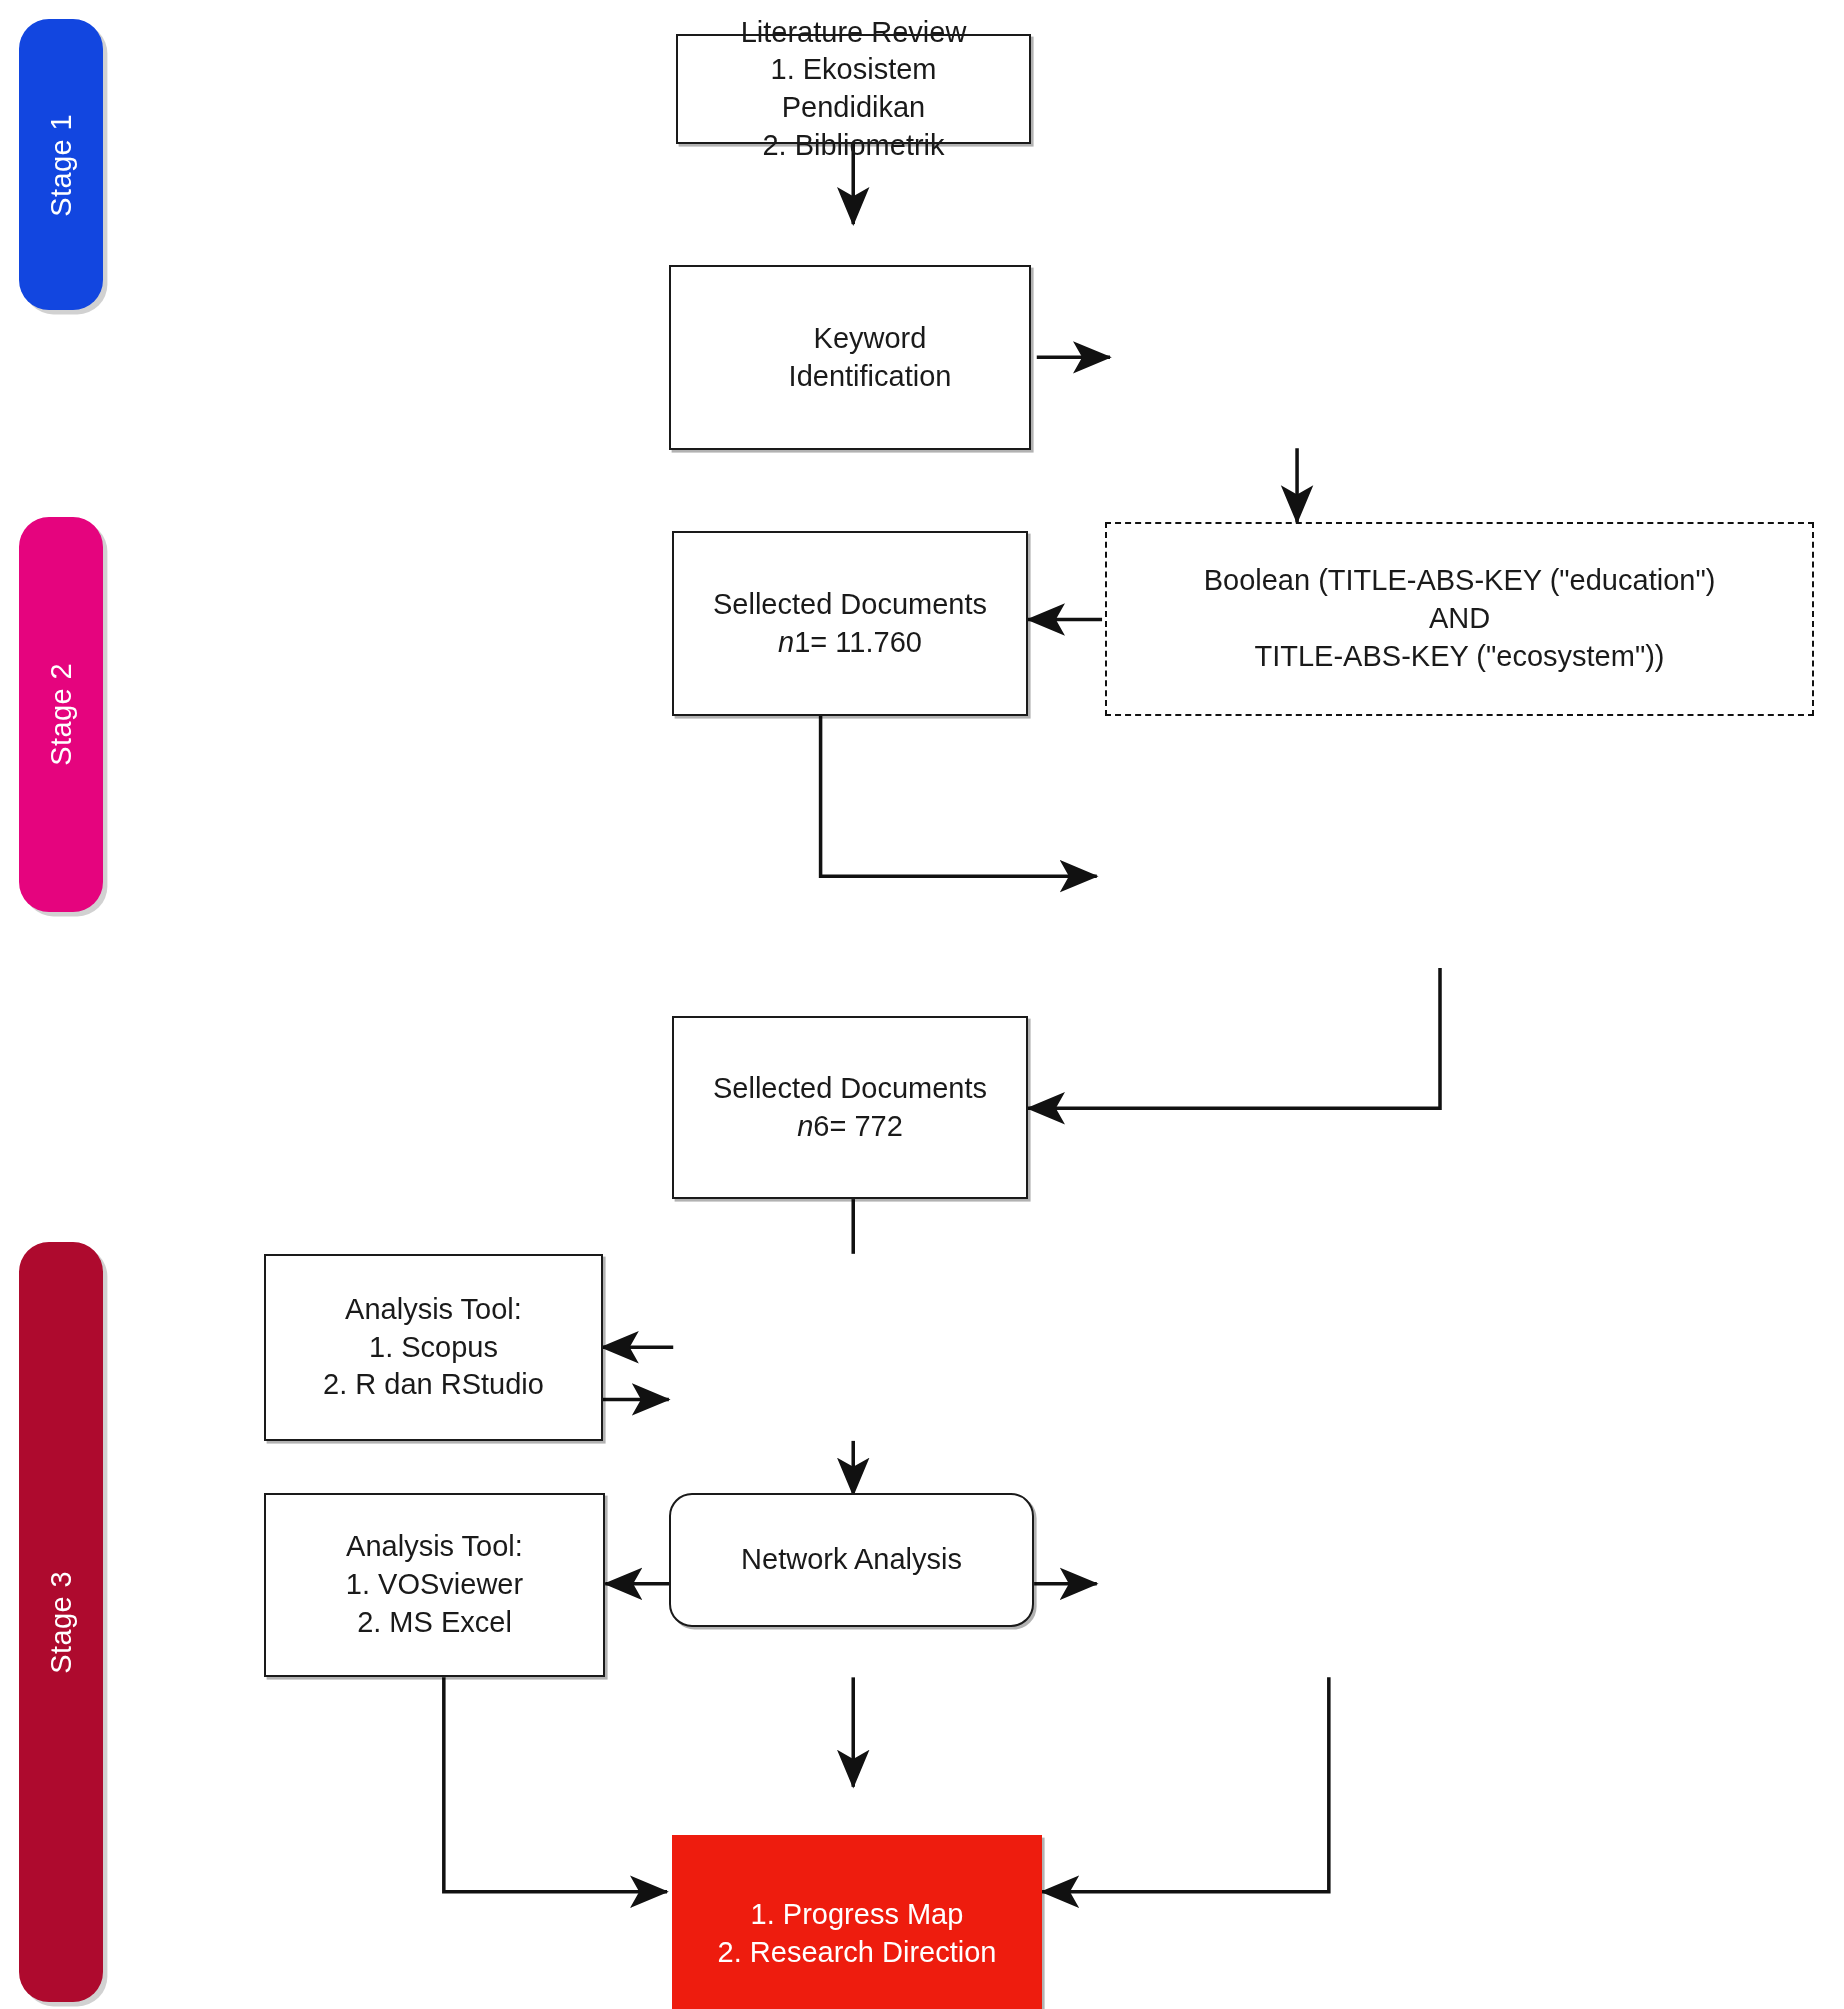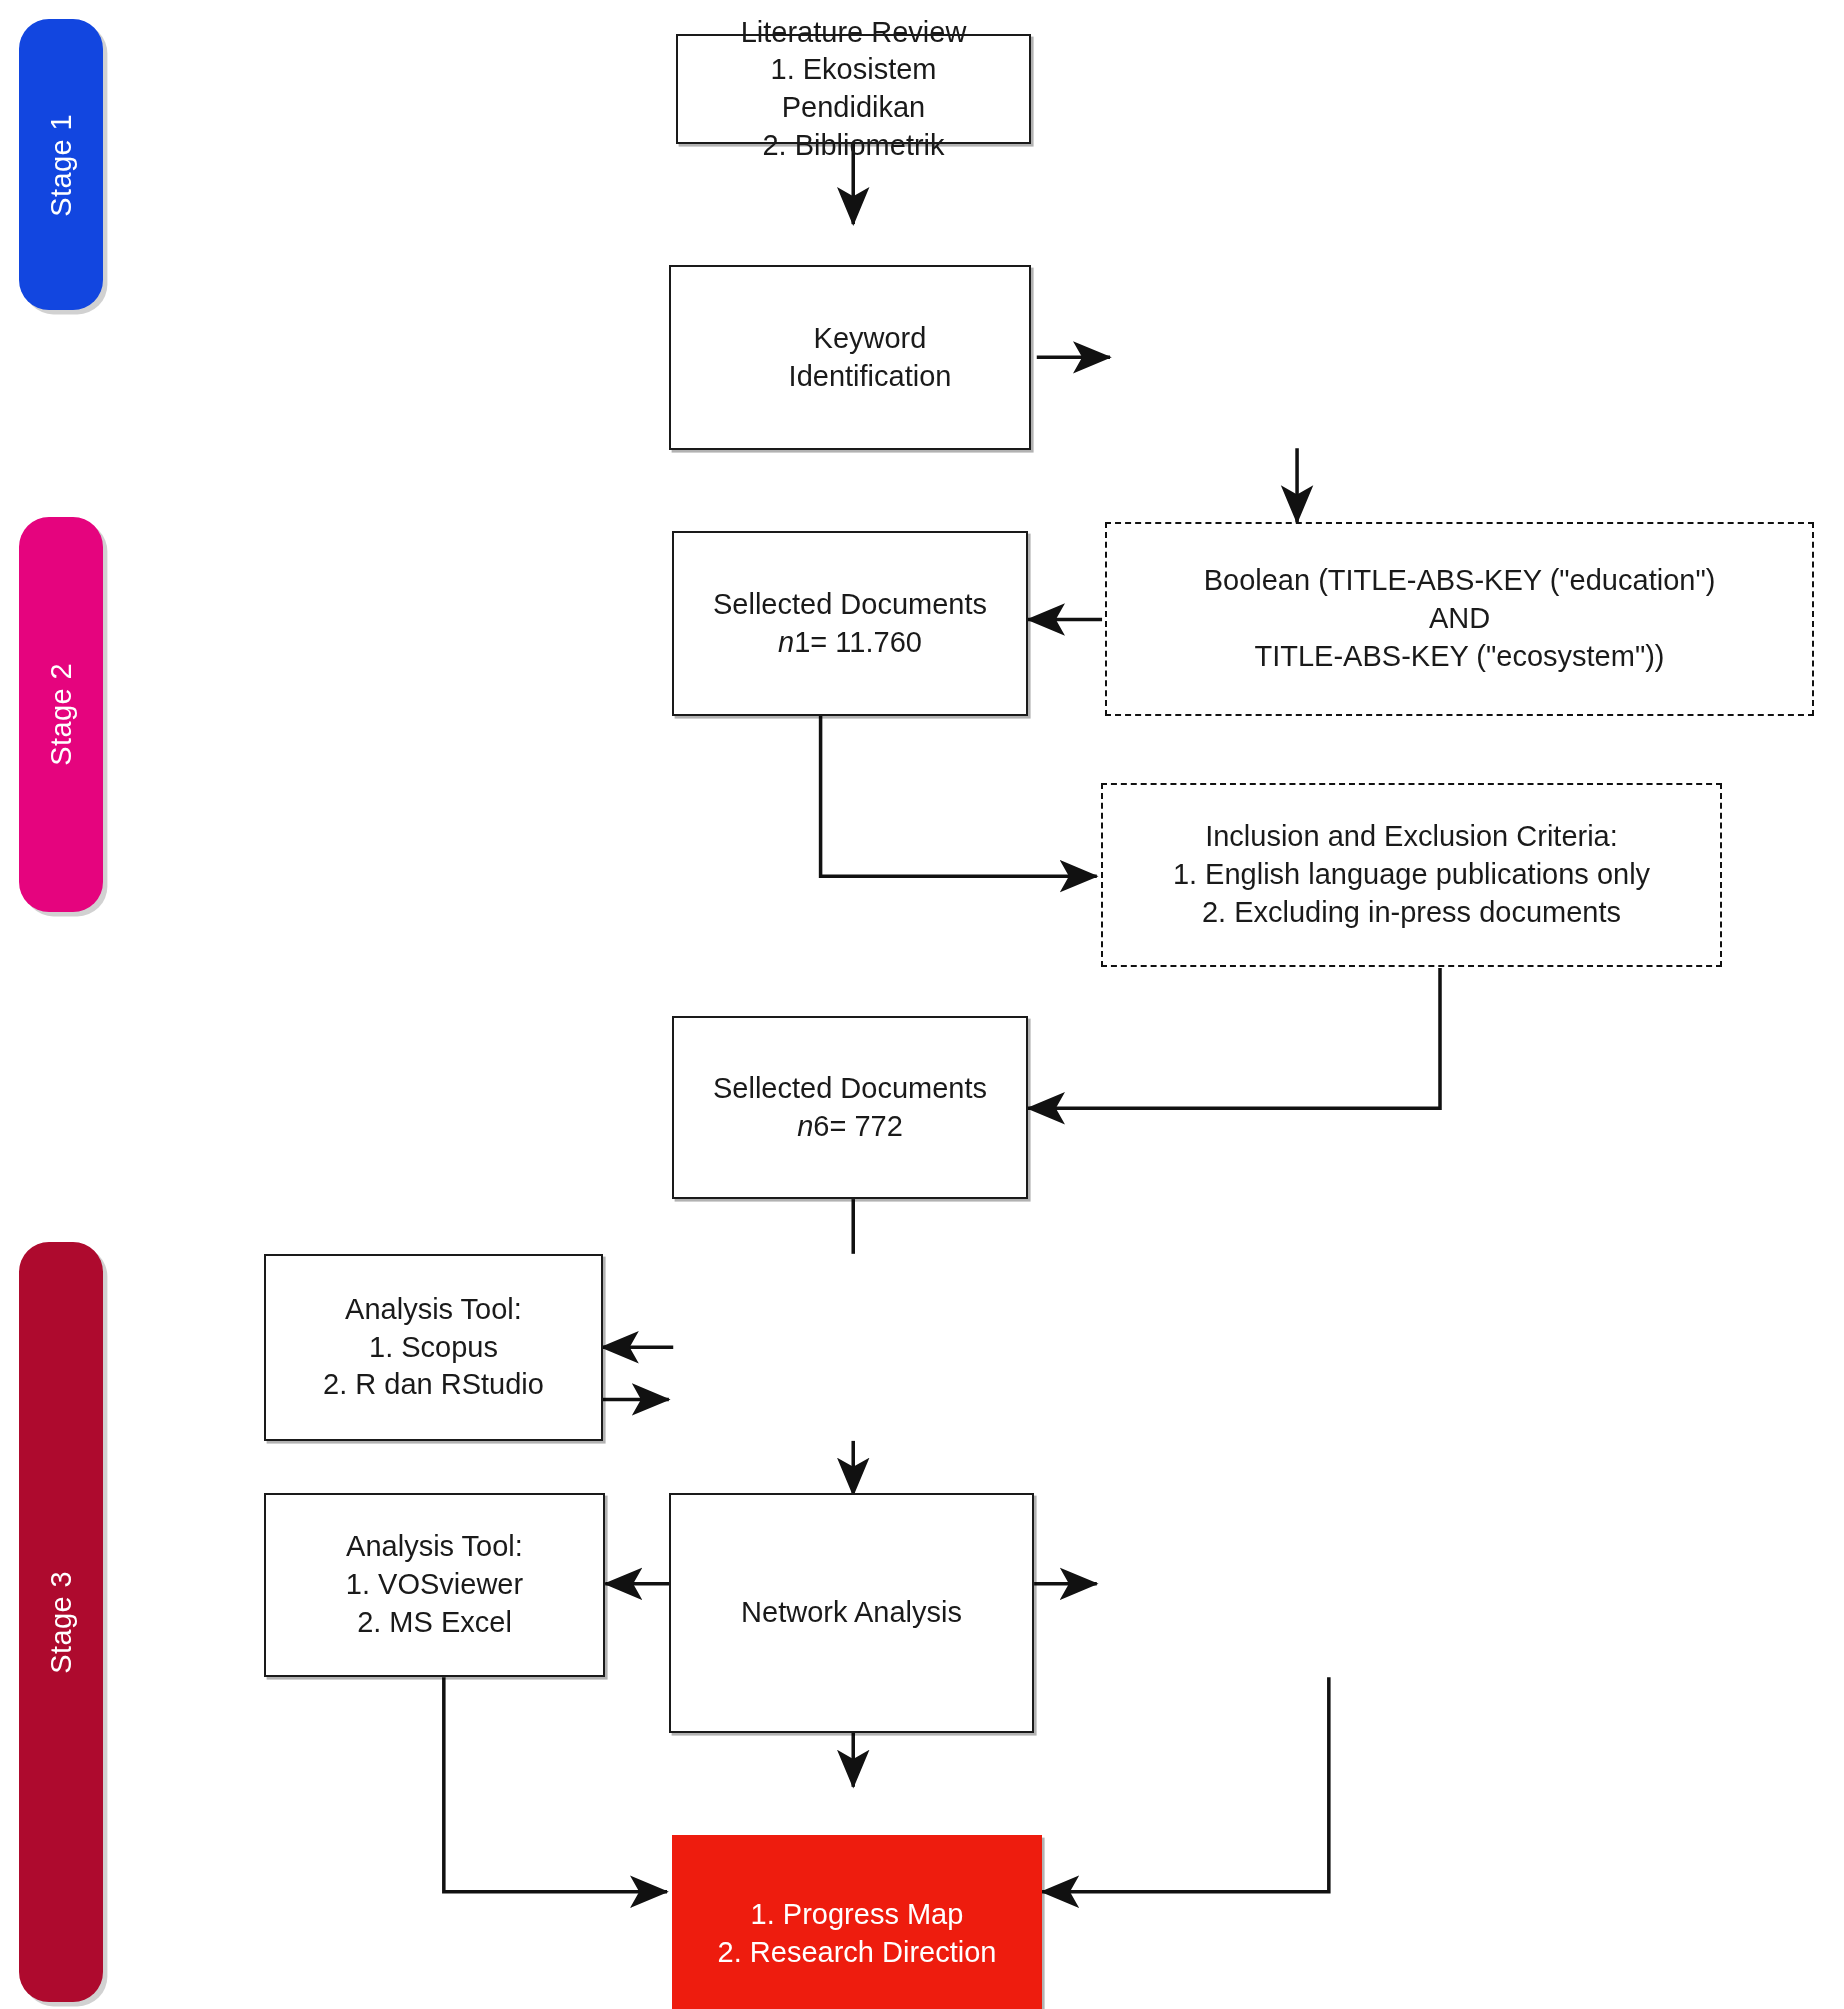--- a/index.html
+++ b/index.html
@@ -145,44 +145,39 @@
   <div class="node dashed" style="left:1105px; top:522px; width:709px; height:194px;">
     <span class="txt">Boolean (TITLE-ABS-KEY ("education")
 AND
 TITLE-ABS-KEY ("ecosystem"))</span>
   </div>
 
   <div class="node solid" style="left:672px; top:531px; width:356px; height:185px;">
     <span class="txt"><span>Sellected Documents</span><br><em>n</em><span>1= 11.760</span></span>
   </div>
 
-  <div class="node dashed" style="left:1101px; top:783px; width:621px; height:184px;">
-    <span class="txt">Inclusion and Exclusion Criteria:
-1. English language publications only
-2. Excluding in-press documents</span>
-  </div>
 
   <div class="node solid" style="left:672px; top:1016px; width:356px; height:183px;">
     <span class="txt"><span>Sellected Documents</span><br><em>n</em><span>6= 772</span></span>
   </div>
 
   <div class="node solid" style="left:264px; top:1254px; width:339px; height:187px;">
     <span class="txt">Analysis Tool:
 1. Scopus
 2. R dan RStudio</span>
   </div>
 
 
   <div class="node solid" style="left:264px; top:1493px; width:341px; height:184px;">
     <span class="txt">Analysis Tool:
 1. VOSviewer
 2. MS Excel</span>
   </div>
 
-  <div class="node solid" style="left:669px; top:1493px; width:365px; height:240px;">
+  <div class="node solid" style="left:669px; top:1493px; width:365px; height:134px;border-radius:23px;">
     <span class="txt">Network Analysis</span>
   </div>
 
 
   <div class="node result" style="left:672px; top:1791px; width:370px; height:198px; background:#EE1C0E;">
     <span class="txt">1. Progress Map
 2. Research Direction</span>
   </div>
 
 </div>

